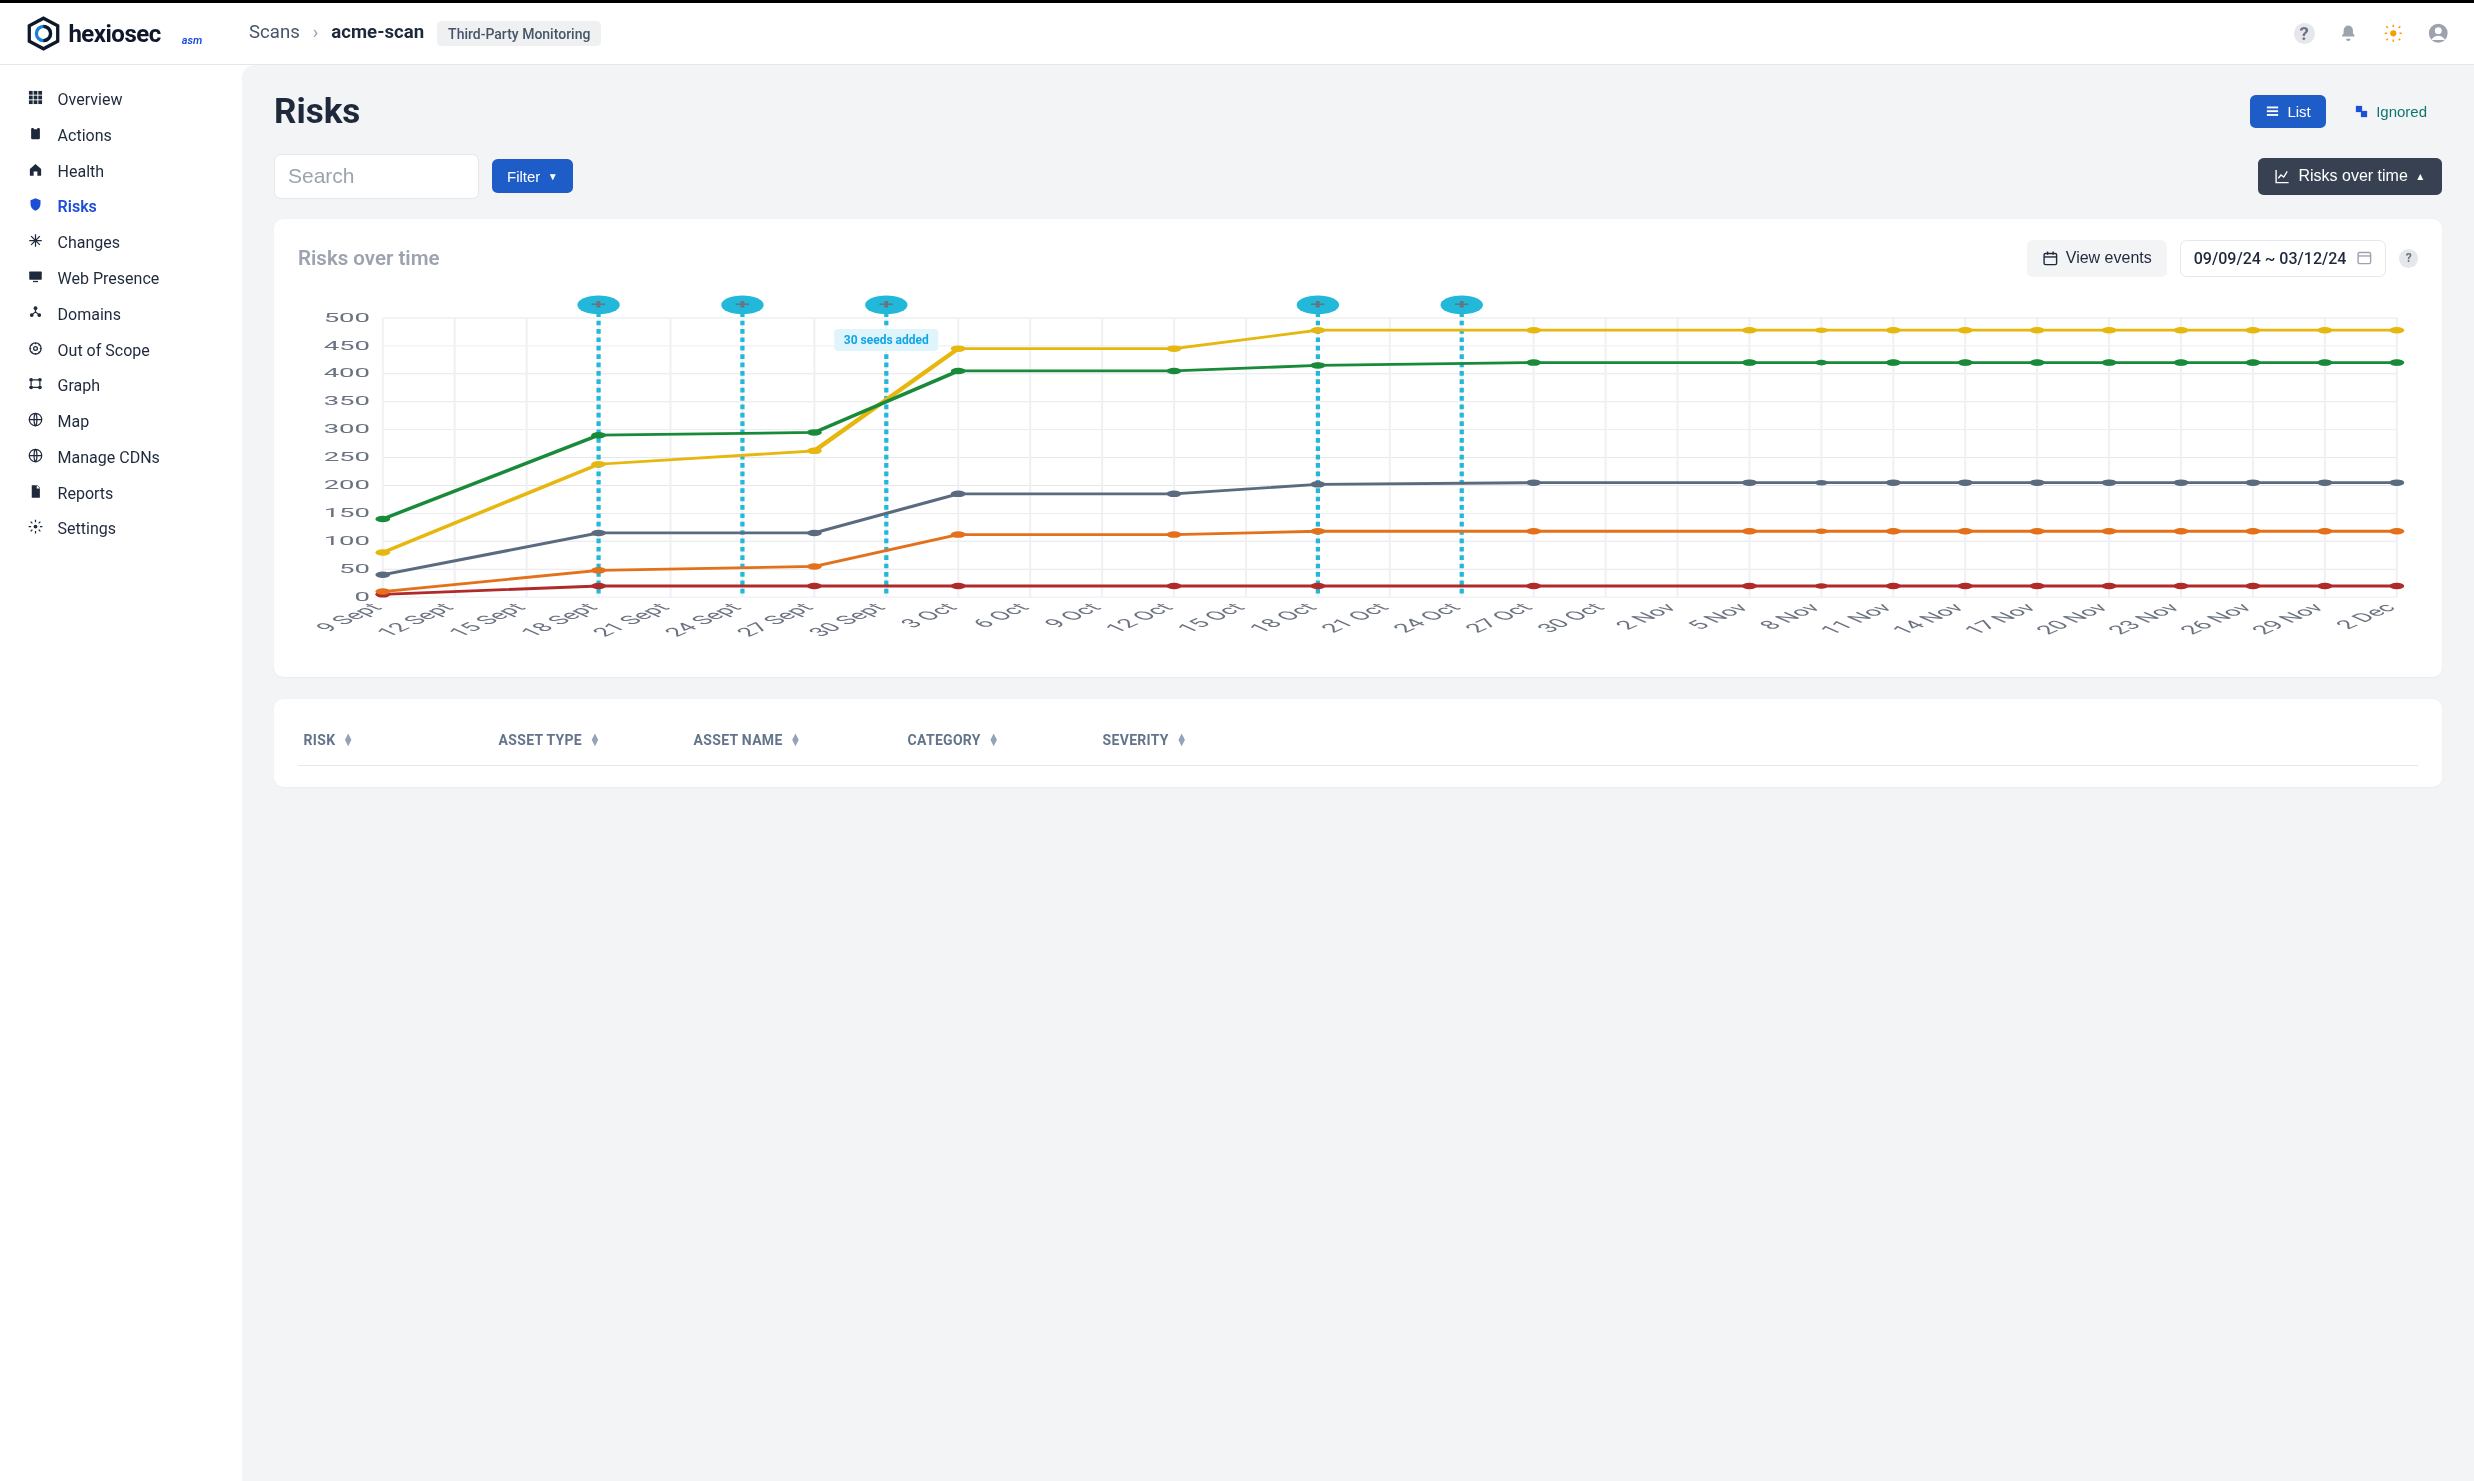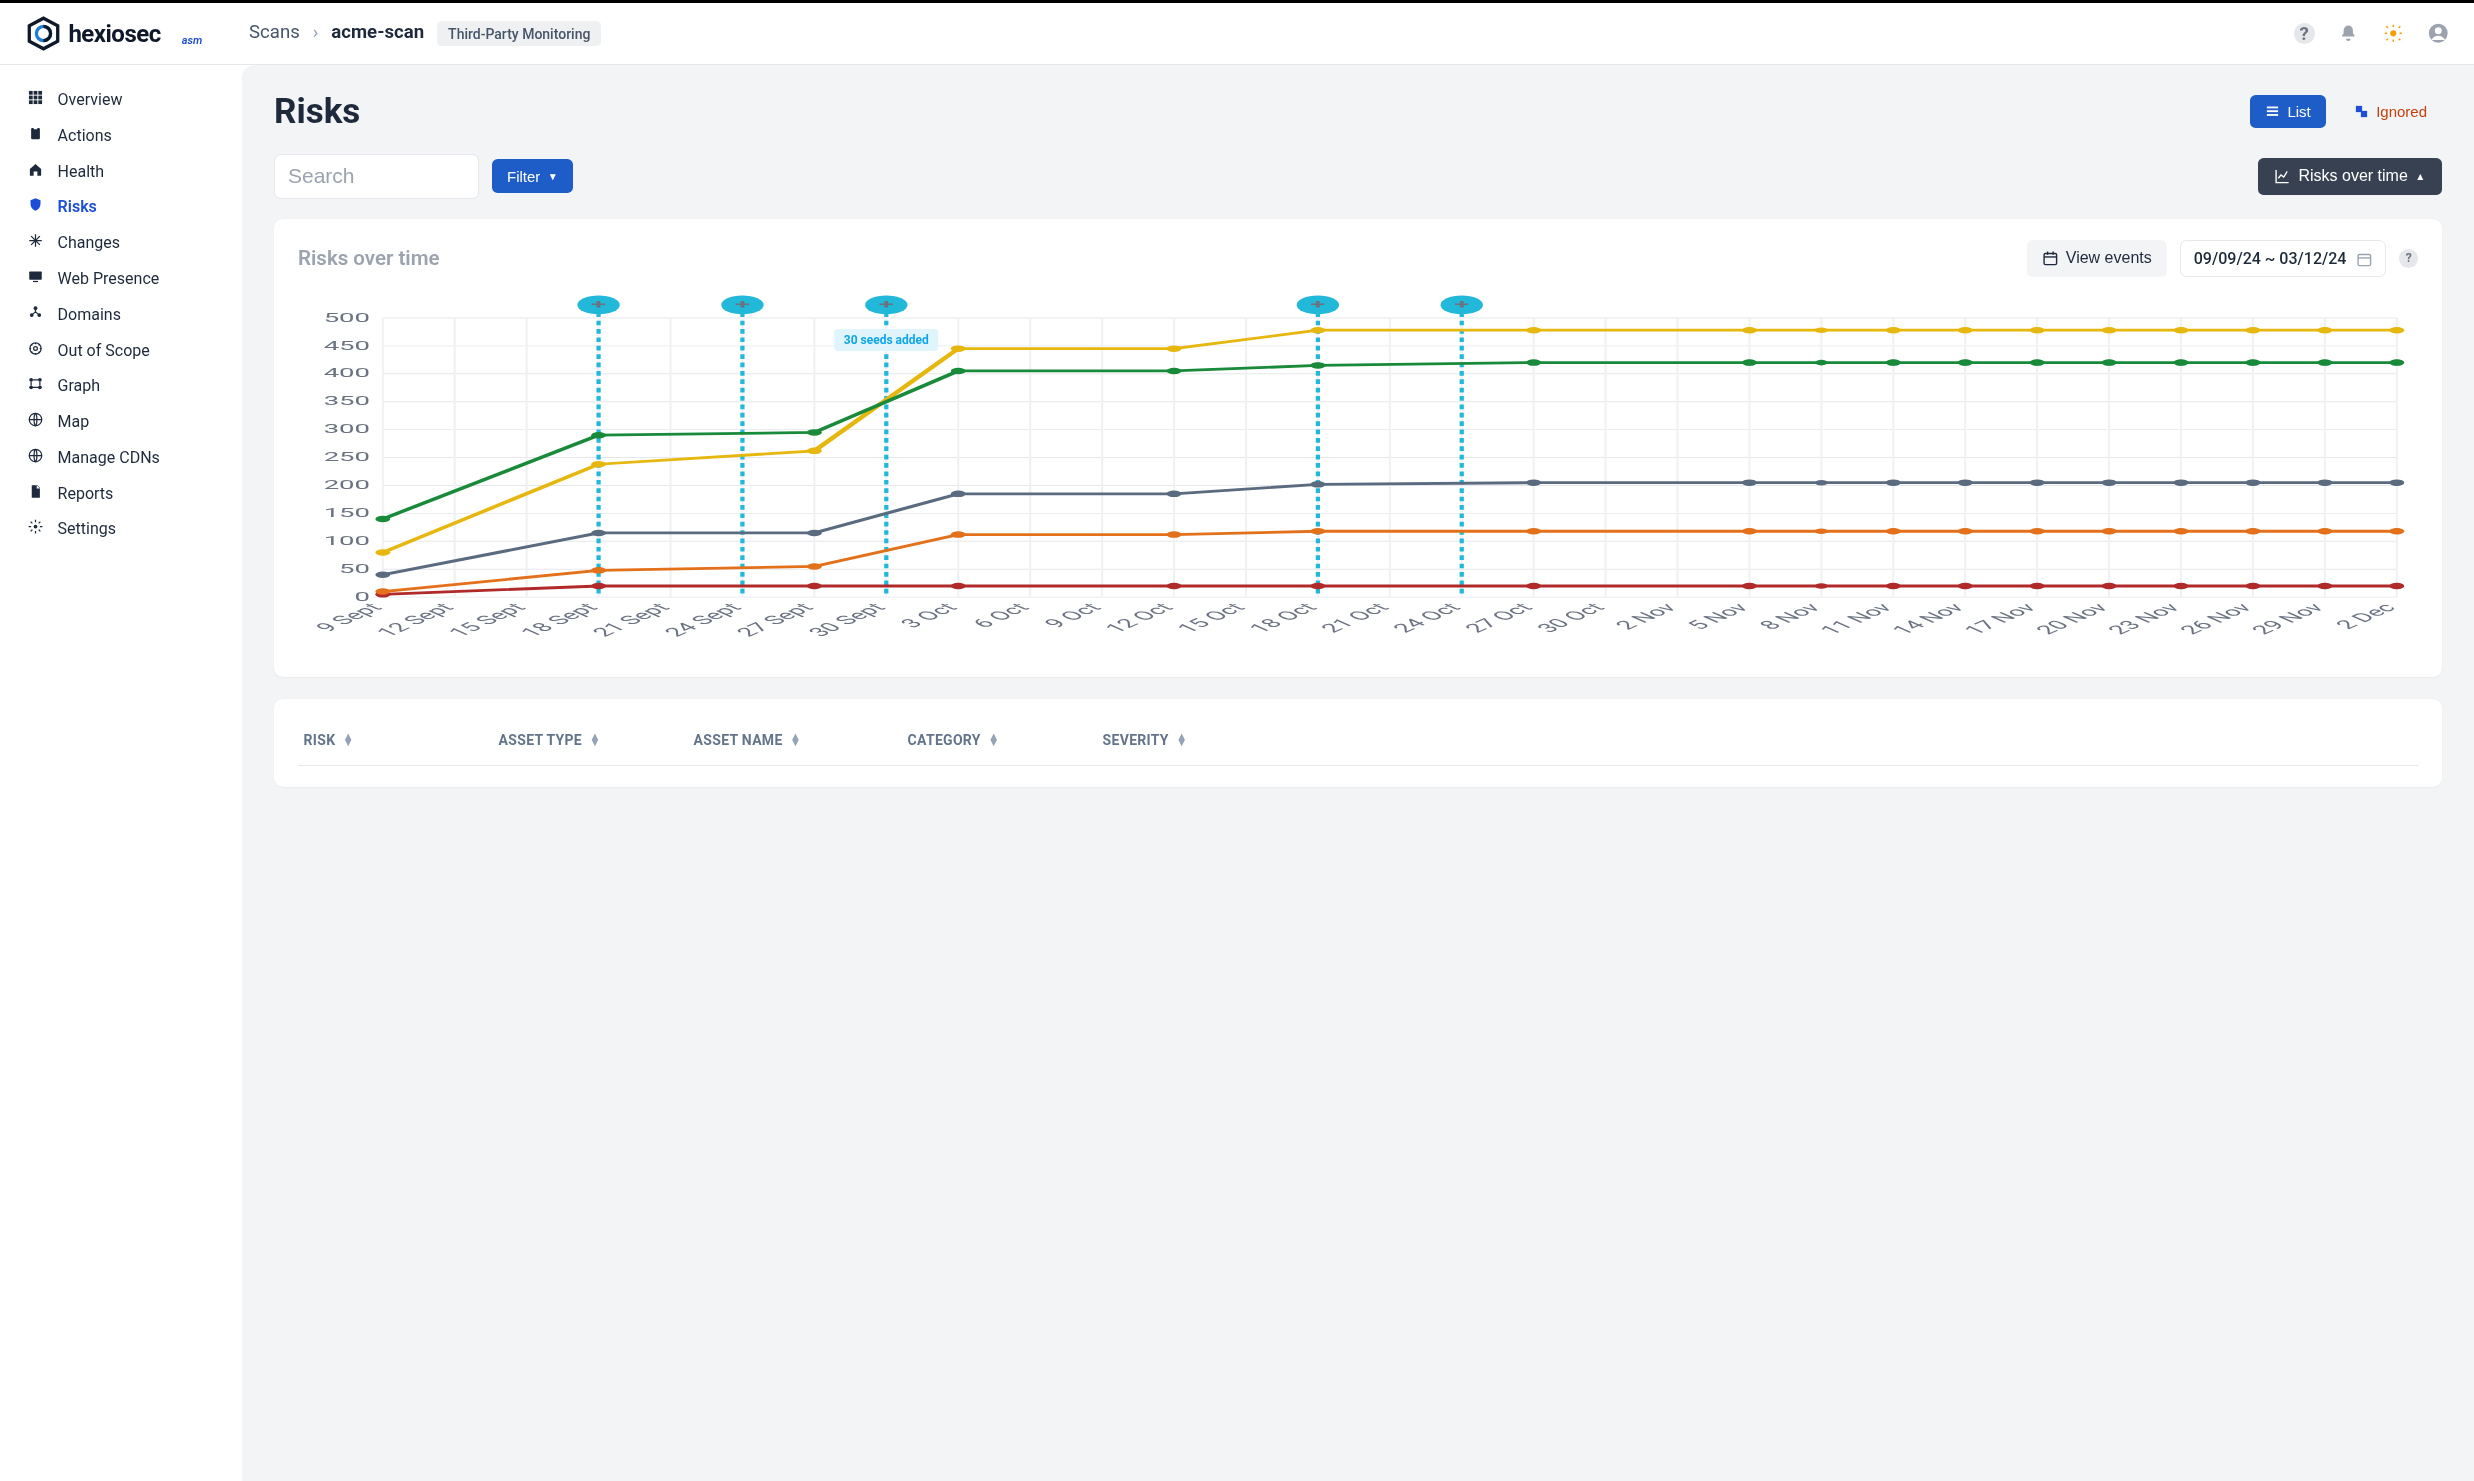--- a/index.html
+++ b/index.html
@@ -24,32 +24,32 @@
   .nav-item.active { color: #1d4ed8; font-weight: 600; }
   .nav-item .nico { width: 18.6px; text-align: center; font-size: 15px; }
   .main { flex: 1; background: #f3f4f6; padding: 26px 32px; overflow-y: auto; border-radius: 13px 0 0 0; position: relative; }
   .main::-webkit-scrollbar { width: 9.3px; }
   .main::-webkit-scrollbar-thumb { background: #9ca3af; border-radius: 4.6px; }
   .page-header { display: flex; align-items: center; margin-bottom: 22px; }
   .page-title { font-size: 35px; font-weight: 700; color: #1e293b; }
   .page-header-spacer { flex: 1; }
   .btn { display: inline-flex; align-items: center; gap: 7.4px; padding: 8.4px 15px; border-radius: 5.6px; font-size: 15px; font-weight: 500; cursor: pointer; border: none; }
   .btn-primary { background: #1e5cc8; color: #fff; }
-  .btn-link { background: transparent; color: #c2410c; }
+  .btn-link { background: transparent; color: #0f766e; }
   .btn-dark { background: #374151; color: #fff; padding: 9.3px 16.7px; font-size: 16px;}
   .toolbar { display: flex; align-items: center; margin-bottom: 20.5px; gap: 13px; }
   .search-input { width: 205px; padding: 9.3px 13px; border: 0.9px solid #e5e7eb; border-radius: 6.5px; font-size: 21px; background:#fff; }
   .search-input::placeholder { color: #9ca3af; }
   .filter-btn .caret { font-size: 10.2px; }
   .card { background: #fff; border-radius: 9.3px; padding: 20.5px 24px; margin-bottom: 22px; box-shadow: 0 0.9px 1.9px rgba(0,0,0,0.04); }
   .card-header { display: flex; align-items: center; margin-bottom: 13px; gap: 13px; }
   .card-title { font-size: 20.5px; font-weight: 600; color: #9ca3af; }
   .card-header-spacer { flex: 1; }
   .view-events-btn { background: #f3f4f6; color: #1e293b; padding: 9.3px 15px; font-size: 16px; border:none; }
-  .date-range { display: flex; align-items: flex-end; gap: 9.3px; border: 0.9px solid #e5e7eb; padding: 8.4px 13px; border-radius: 6.5px; font-size: 16px; color: #1e293b; font-weight:500;}
+  .date-range { display: flex; align-items: flex-start; gap: 9.3px; border: 0.9px solid #e5e7eb; padding: 8.4px 13px; border-radius: 6.5px; font-size: 16px; color: #1e293b; font-weight:500;}
   .date-range .cal-ico { color: #9ca3af; }
   .help-circle { width: 18.6px; height: 18.6px; border-radius: 50%; background: #e5e7eb; color: #6b7280; display: inline-flex; align-items: center; justify-content: center; font-size: 12px; font-weight: 700; cursor: pointer; }
   .chart-wrap { position: relative; }
   .annot-label { position: absolute; background: #e0f4fb; color: #0ea5e9; font-weight: 700; font-size: 12px; padding: 3.7px 9.3px; border-radius: 3.7px; }
   .legend { display: flex; justify-content: center; gap: 26px; margin-top: 15px; font-size: 14px; color: #475569;}
   .legend-item { display: flex; align-items: center; gap: 7.4px; }
   .legend-swatch { width: 32px; height: 11px; }
   .table-card { background: #fff; border-radius: 9.3px; padding: 20.5px 24px; box-shadow: 0 0.9px 1.9px rgba(0,0,0,0.04);}
   .table-head { display: flex; gap: 56px; padding: 13px 5.6px 16.7px; border-bottom: 0.9px solid #e5e7eb; font-size: 14px; font-weight: 700; color: #64748b; letter-spacing: 0.3px;}
   .th { display: flex; align-items: center; gap: 7.4px; cursor: pointer; }

